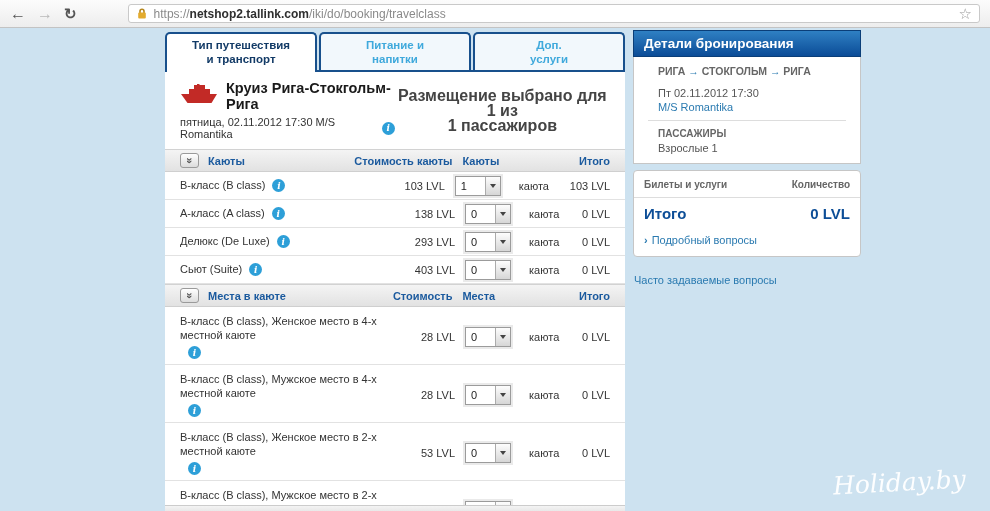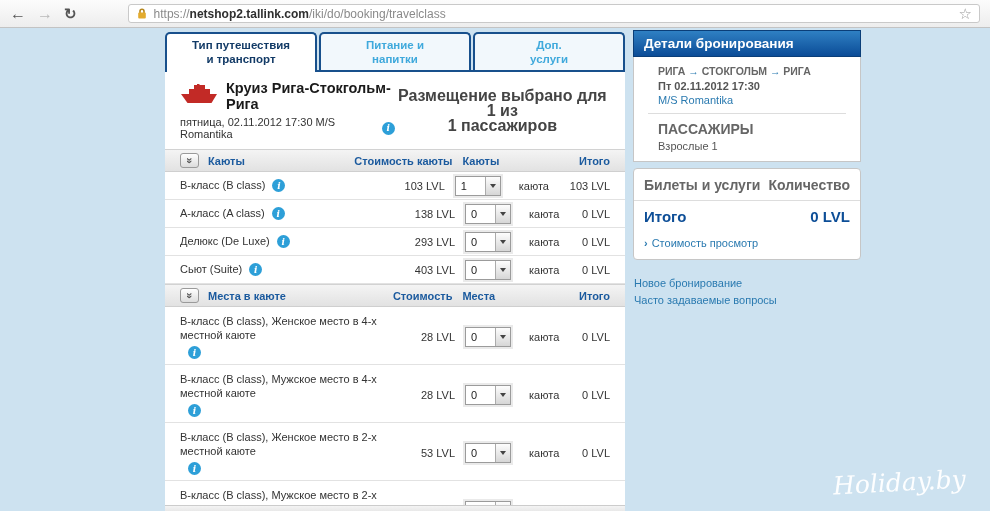--- a/index.html
+++ b/index.html
@@ -80,24 +80,24 @@
 
   
   .sidebar{ position:absolute; left:633px; top:30px; width:228px; font-size:11px; }
   .sb-header{ height:27px; background:linear-gradient(#2f80c3,#0b4c97); border:1px solid #0a3e78;
     color:#fff; font-weight:bold; font-size:13.5px; line-height:25px; padding:0 10px; }
   .sb-box{ background:#fff; border:1px solid #c6c6c6; border-top:none; padding:8px 24px 9px; }
   .sb-box2{ background:#fff; border:1px solid #c6c6c6; border-radius:4px; margin-top:6px;
     padding:8px 10px 10px; }
   .route{ font-weight:bold; color:#666; font-size:10.5px; }
   .route .arr{ color:#2a7ab0; font-weight:bold; }
-  .sb-dt{ color:#555; margin-top:3px;font-weight:bold; }
+  .sb-dt{ color:#555; margin-top:10px; }
   .sb-ship{ color:#2a7ab0; margin-top:2px; cursor:pointer; display:inline-block; }
   .sb-div{ border-top:1px solid #ddd; margin:7px -10px; }
-  .sb-label{ font-weight:bold; color:#666; font-size:14px; }
+  .sb-label{ font-weight:bold; color:#666; font-size:10px; }
   .sb-val{ color:#555; margin-top:3px; }
   .flex-row{ display:flex; justify-content:space-between; align-items:baseline; }
   .total-row{ margin-top:7px; }
   .total-lbl,.total-val{ font-size:15px; font-weight:bold; color:#0d4e97; }
   .detail-link{ margin-top:12px; color:#2a7ab0; cursor:pointer; }
   .detail-link .arr2{ font-weight:bold; margin-right:4px; }
   .sb-links{ margin-top:15px; line-height:17px; padding-left:1px; }
   .sb-links div{ color:#2a7ab0; cursor:pointer; }
 
   .watermark{ position:absolute; right:24px; bottom:14px; font-family:"DejaVu Serif", serif;
@@ -366,23 +366,22 @@
     <div class="flex-row">
       <span class="sb-label">Билеты и услуги</span>
       <span class="sb-label">Количество</span>
     </div>
     <div class="sb-div"></div>
     <div class="flex-row total-row">
       <span class="total-lbl">Итого</span>
       <span class="total-val">0 LVL</span>
     </div>
     <div class="detail-link">
-      <span class="arr2">›</span><span>Стоимость просмотр</span>
+      <span class="arr2">›</span><span>Подробный вопросы</span>
     </div>
   </div>
 
   <div class="sb-links">
-    <div>Новое бронирование</div>
     <div>Часто задаваемые вопросы</div>
   </div>
 </div>
 
 <div class="watermark">Holiday.by</div>
 
 </body></html>

